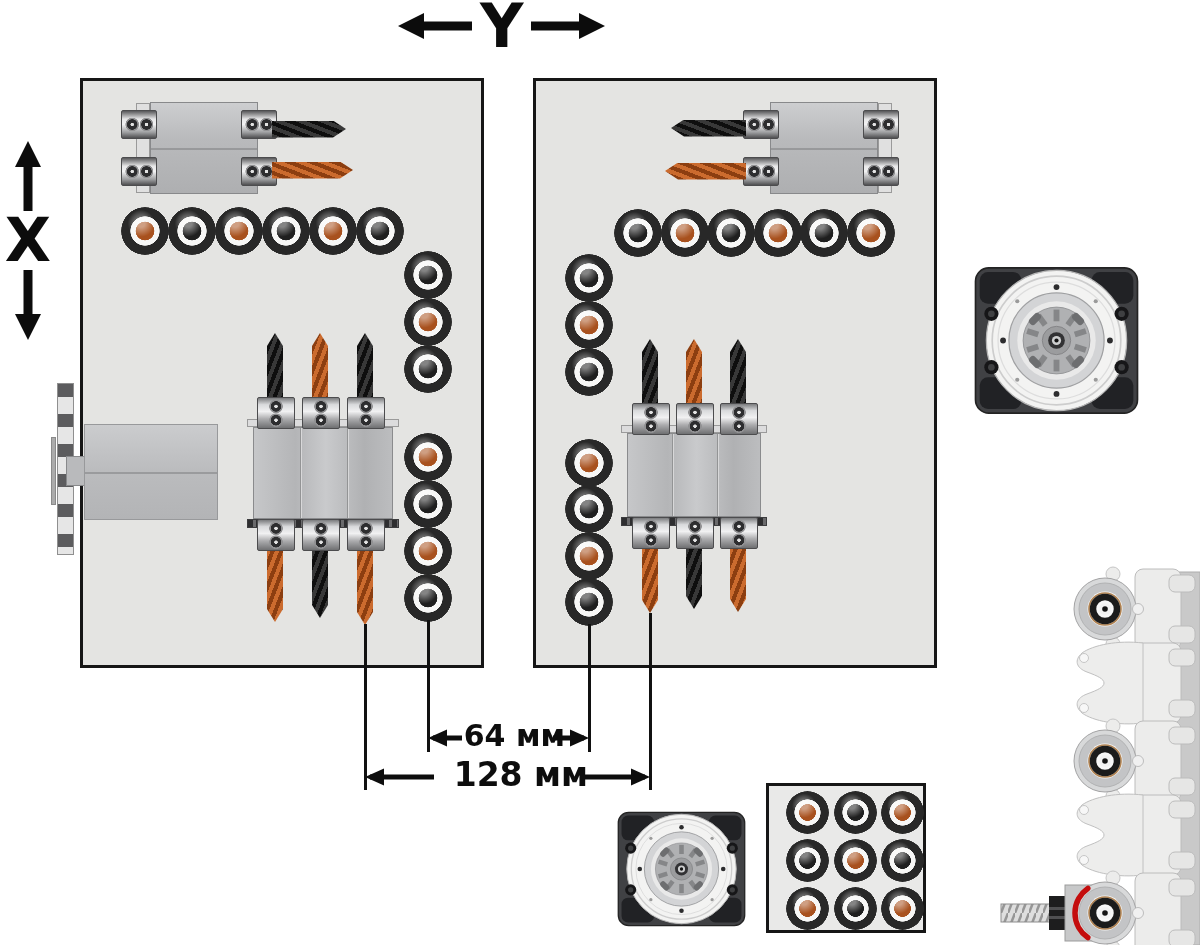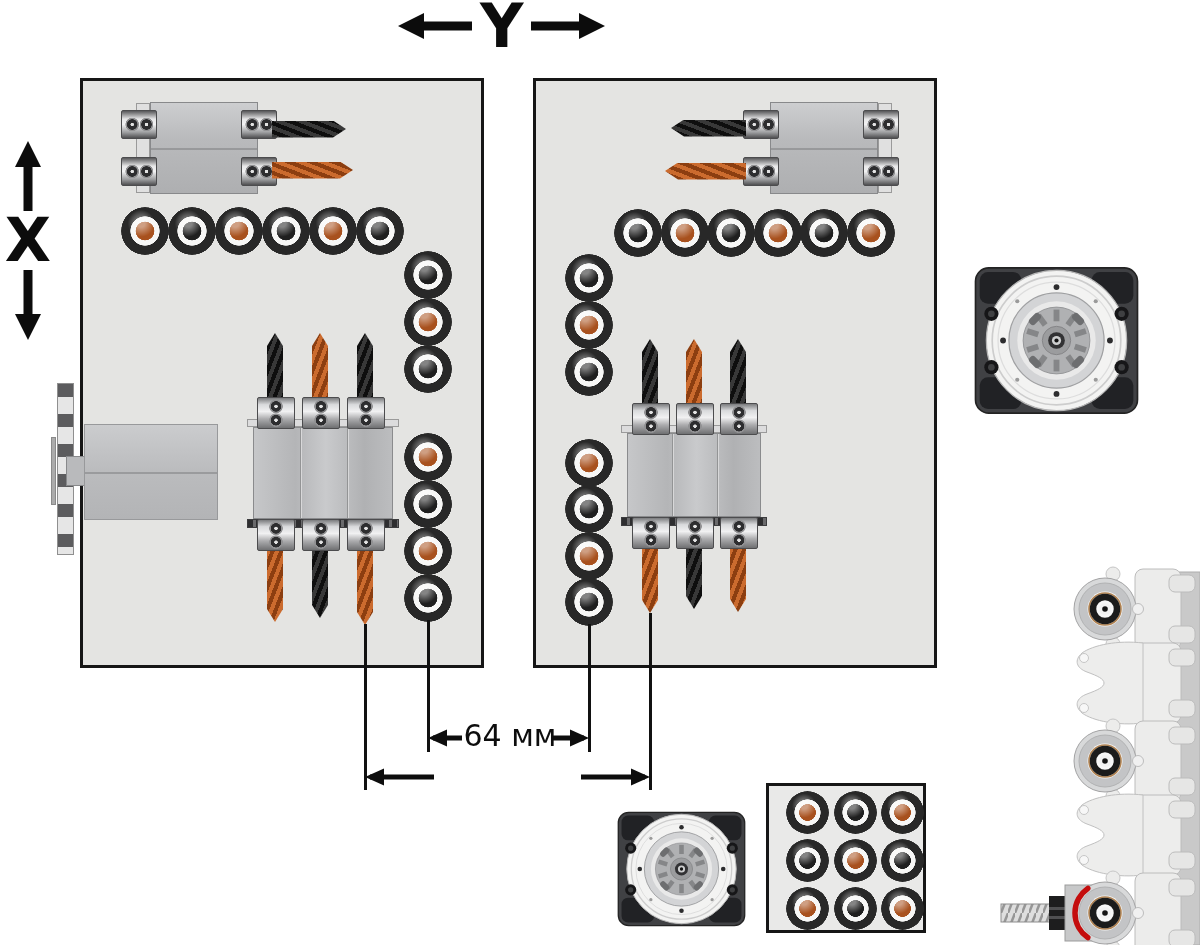--- a/index.html
+++ b/index.html
@@ -34,21 +34,21 @@
     radial-gradient(circle at 42% 34%, rgba(255,255,255,.45) 0 9%, rgba(255,255,255,0) 32%),
     radial-gradient(circle closest-side, var(--dot) 0 38%, #f7f7f6 40% 60%, #282828 62% 99%, rgba(0,0,0,0) 100%);}
   
   .drill{position:absolute;}
   .v-up{clip-path:polygon(50% 0,100% 13px,100% 100%,0 100%,0 13px);}
   .v-down{clip-path:polygon(0 0,100% 0,100% calc(100% - 13px),50% 100%,0 calc(100% - 13px));}
   .h-right{clip-path:polygon(0 0,calc(100% - 13px) 0,100% 50%,calc(100% - 13px) 100%,0 100%);}
   .h-left{clip-path:polygon(13px 0,100% 0,100% 100%,13px 100%,0 50%);}
   
   .leader{position:absolute;width:3px;background:#111;}
-  .dim-label{position:absolute;font-weight:normal;color:#0d0d0d;text-align:center;line-height:1.1;}
+  .dim-label{position:absolute;font-weight:bold;color:#0d0d0d;text-align:right;line-height:1.1;}
   #annot{position:absolute;left:0;top:0;pointer-events:none;}
   .grid-box{position:absolute;left:766px;top:783px;width:160px;height:150px;background:#e9e9e8;border:3px solid #161616;box-sizing:border-box;}
 </style>
 </head>
 <body>
 
 <div id="stage">
 
   <svg class="abs" style="width:0;height:0;overflow:hidden" aria-hidden="true">
     <defs>
@@ -212,20 +212,21 @@
       <line x1="581" y1="777" x2="645" y2="777"></line>
     </g>
     <g fill="#0d0d0d" stroke="none">
       <polygon points="428,738 447,729.5 447,746.5"></polygon>
       <polygon points="589,738 570,729.5 570,746.5"></polygon>
       <polygon points="365,777 384,768.5 384,785.5"></polygon>
       <polygon points="650,777 631,768.5 631,785.5"></polygon>
     </g>
   </svg>
   <div class="dim-label" style="left:455px;top:719px;width:110px;font-size:30px;">64 мм</div>
+  <div class="dim-label" style="left:428px;top:757px;width:160px;font-size:33px;">128 мм</div>
 
   <svg class="abs" style="left:973px;top:266px;" width="167" height="149" viewBox="0 0 200 178">
       <use href="#sym-flange"></use>
     </svg>
   <svg class="abs" style="left:616px;top:811px;" width="131" height="116" viewBox="0 0 200 178">
       <use href="#sym-flange"></use>
     </svg>
 
   <div class="grid-box"></div>
 

